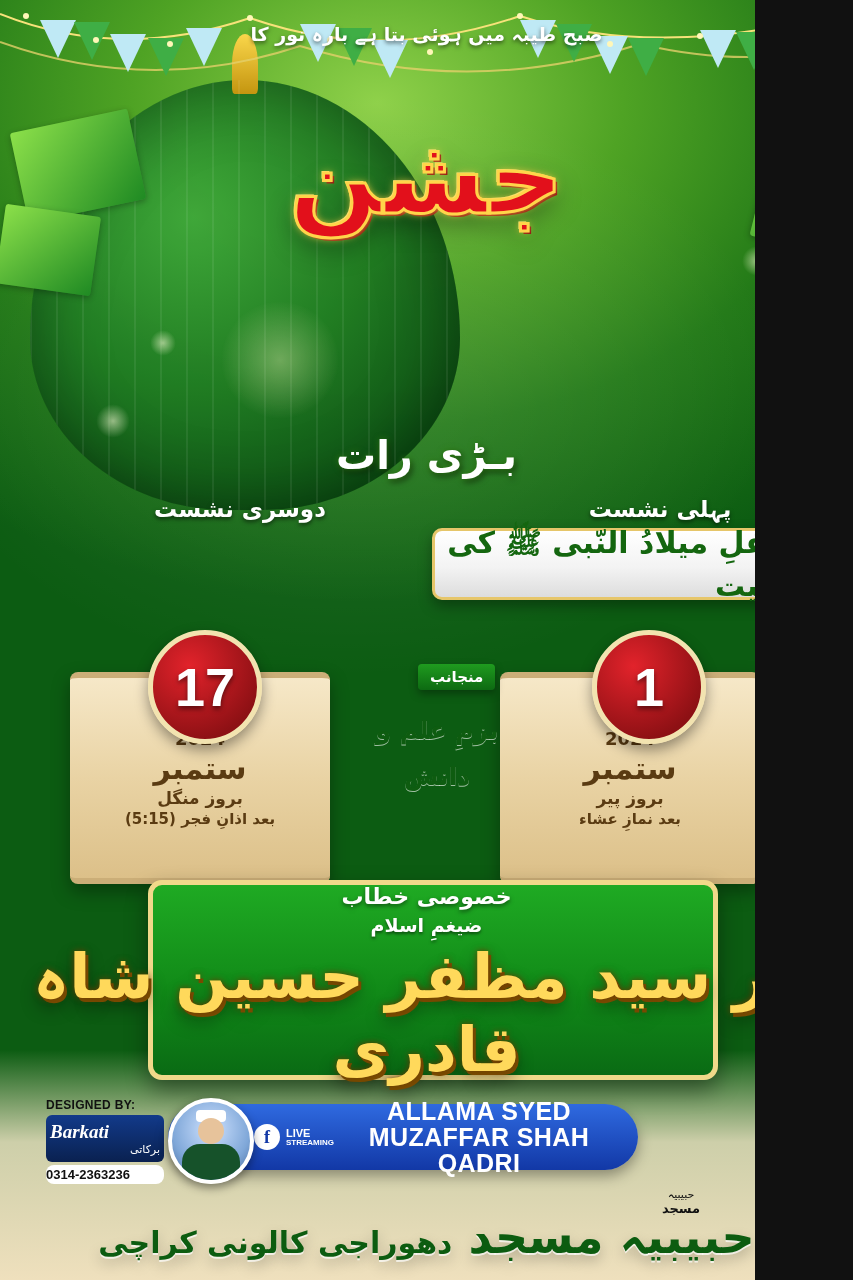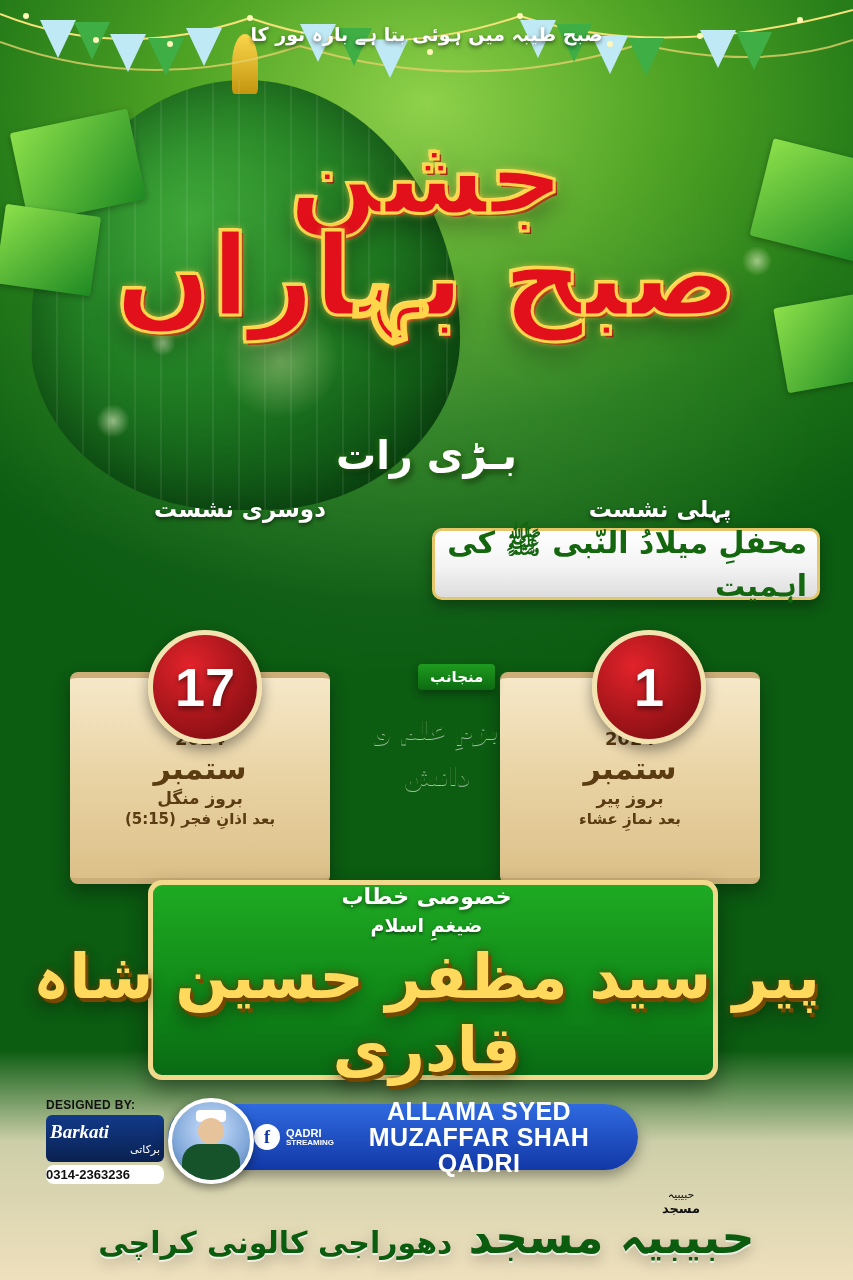--- a/index.html
+++ b/index.html
@@ -1,18 +1,18 @@
 <!DOCTYPE html>
 <html><head>
 <meta charset="utf-8">
 <style>
   html,body{margin:0;padding:0;background:#111;}
   body{font-family:"Liberation Sans",sans-serif;}
   .poster{
-    position:relative;width:853px;height:1280px;overflow:hidden;
+    position:relative;width:755px;height:1280px;overflow:hidden;
     background:
       radial-gradient(ellipse 620px 420px at 46% 30%, rgba(255,255,255,0.10), rgba(0,0,0,0) 70%),
       radial-gradient(ellipse 700px 500px at 50% 8%, #8fd14a 0%, #4fa324 35%, #237a18 65%, #0c5c12 100%),
       linear-gradient(180deg,#1d7a1c 0%,#2e8b22 18%,#66b23a 40%,#cfe6a8 62%,#efe3c4 78%,#e8d9b6 100%);
   }
   
   .bunting{position:absolute;top:0;left:0;width:853px;height:120px;}
   .dome{
     position:absolute;left:30px;top:80px;width:430px;height:430px;
     background:radial-gradient(circle at 38% 32%, #3fa83a 0%, #1f7a22 45%, #0c4f13 80%);
@@ -214,21 +214,20 @@
   <div class="glow" style="left:220px;top:300px;width:120px;height:120px;opacity:.35;"></div>
 
   <div class="bottom-mist"></div>
 
   <div class="couplet urdu">
     <div>صبح طیبہ میں ہوئی بتا ہے بارہ نور کا</div>
   </div>
 
   <div class="headline urdu">
     <span>جشن</span>
-    <span class="l2">صبح بہاراں</span>
   </div>
 
   <div class="bigger-night urdu">بـڑی رات</div>
 
   <div class="session-label urdu" style="left:520px;top:496px;width:280px;">پہلی نشست</div>
   <div class="session-box urdu" style="left:432px;top:528px;width:388px;height:72px;">محفلِ میلادُ النّبی ﷺ کی اہمیت</div>
 
   <div class="session-label urdu" style="left:100px;top:496px;width:280px;">دوسری نشست</div>
 
   <div class="scroll" style="left:500px;top:672px;">
@@ -265,21 +264,21 @@
     <div class="card">
       <div class="brand">Barkati</div>
       <div class="ar urdu">برکاتی</div>
     </div>
     <div class="phone">0314-2363236</div>
   </div>
 
   <div class="livebar">
     <div class="fb">f</div>
     <div class="livetag">
-      <div>QADRI</div>
+      <div>LIVE</div>
       <div style="font-size:8px;">STREAMING</div>
     </div>
     <div class="live-name">
       <div>ALLAMA SYED</div>
       <div>MUZAFFAR SHAH QADRI</div>
     </div>
   </div>
   <div class="live-av">
     <div class="cap"></div>
     <div class="head"></div>

